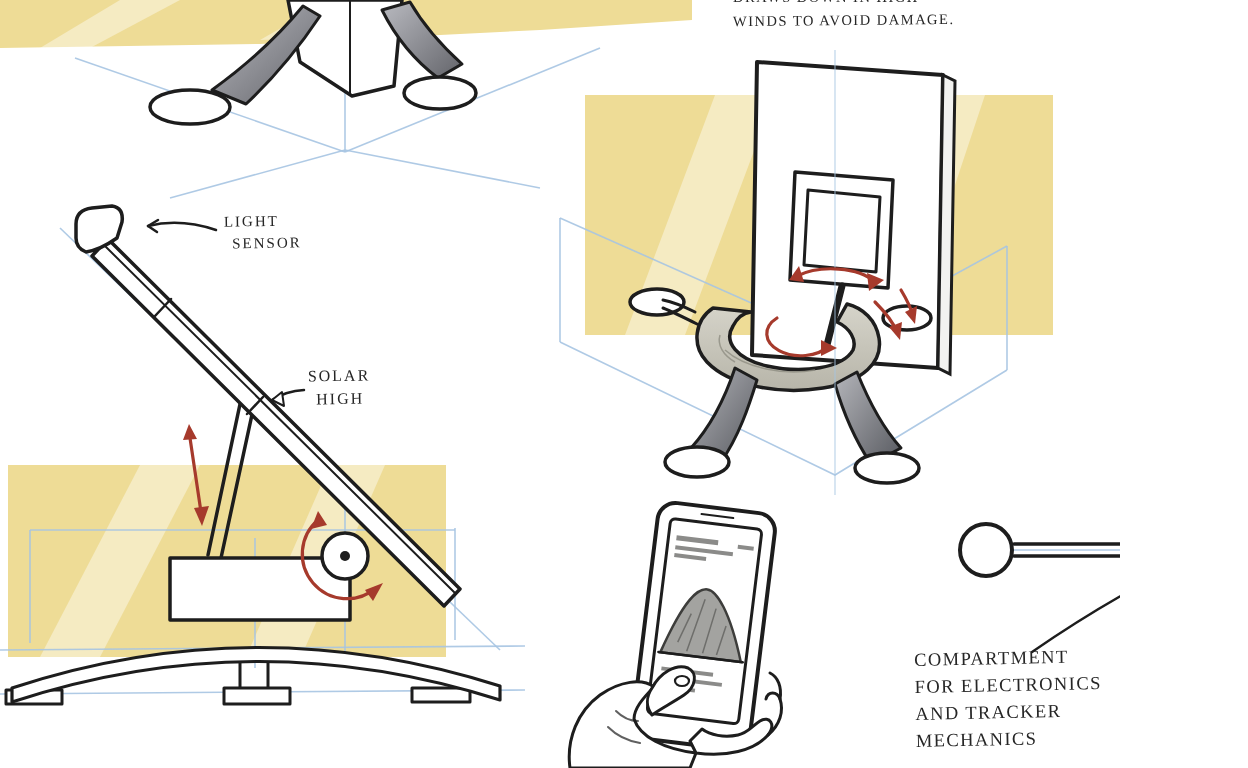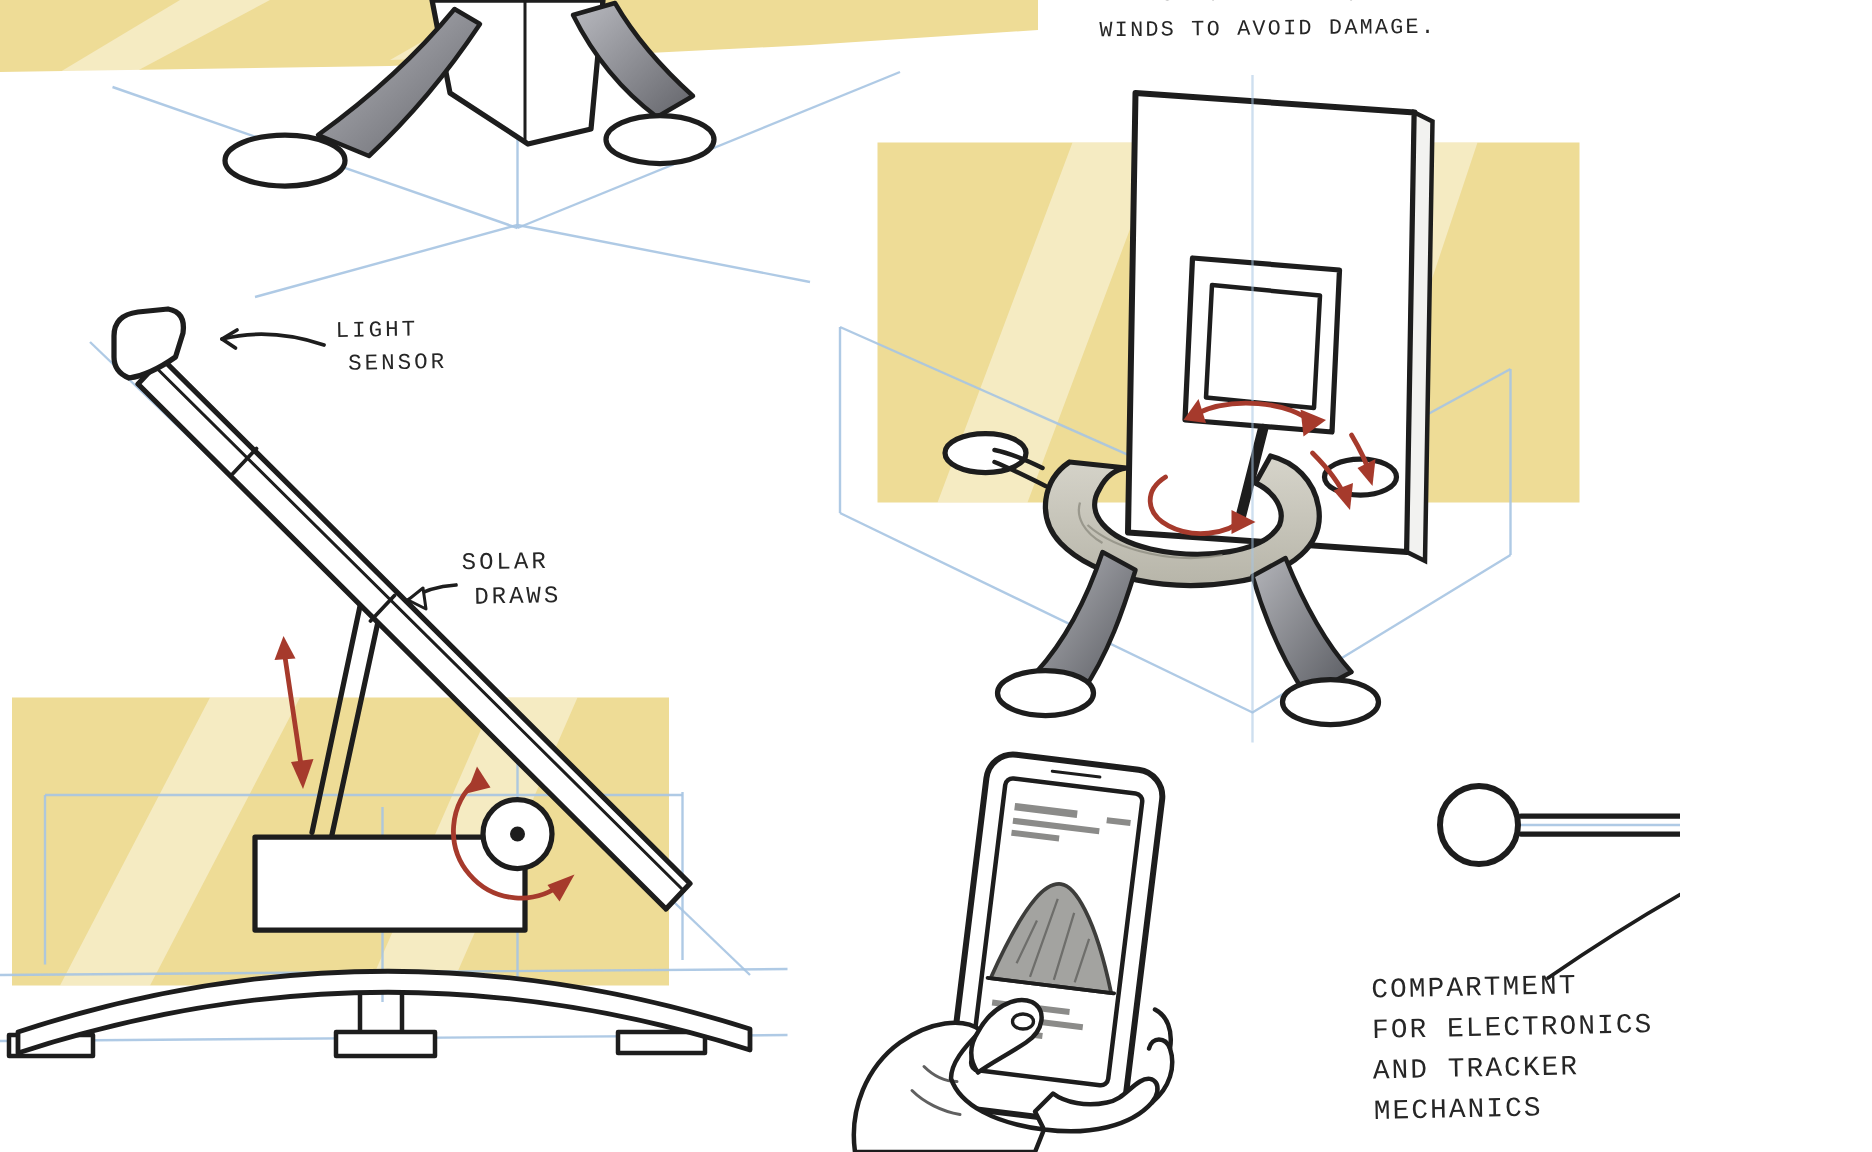--- a/index.html
+++ b/index.html
@@ -1,19 +1,19 @@
 <!DOCTYPE html>
 <html style="--paper: #ffffff; --ink: #1d1d1d; --pencil-blue: #a6c4e2; --marker-yellow: #eedc96; --accent-red: #a63a2c; --shade-gray: #9a9b9e; --mount-gray: #c8c6bc;"><head>
 <meta charset="utf-8">
 <title>Solar Tracker Concept Sketches</title>
 <style>
   *{margin:0;padding:0;box-sizing:border-box}
   html,body{width:1248px;height:768px;overflow:hidden;background:#fff}
   #canvas{position:relative;width:1120px;height:768px;background:var(--paper,#ffffff);
-          font-family:Liberation Mono, monospace;overflow:hidden}
+          font-family:Liberation Serif, serif;overflow:hidden}
   .sk{position:absolute;display:block}
   svg{display:block}
   .note{position:absolute;color:#262626;font-weight:400;white-space:nowrap}
   .note .ln{display:block}
   .clip{overflow:hidden}
   .ink{stroke:var(--ink,#1d1d1d);fill:none;stroke-linecap:round;stroke-linejoin:round}
   .ink-f{stroke:var(--ink,#1d1d1d);fill:#ffffff;stroke-linecap:round;stroke-linejoin:round}
   .blue{stroke:var(--pencil-blue,#a6c4e2);fill:none;stroke-width:1.6;opacity:.9}
   .red{stroke:var(--accent-red,#a63a2c);fill:none;stroke-width:3.2;stroke-linecap:round}
   .red-h{fill:var(--accent-red,#a63a2c);stroke:none}
@@ -263,21 +263,21 @@
     <span class="ln">WINDS TO AVOID DAMAGE.</span>
   </div>
 
   <div class="note" style="left:224px;top:210px;font-size:15px;letter-spacing:2px;line-height:22px;transform:rotate(-1deg)">
     <span class="ln">LIGHT</span>
     <span class="ln" style="margin-left:8px">SENSOR</span>
   </div>
 
   <div class="note" style="left:308px;top:364px;font-size:16px;letter-spacing:2px;line-height:23px;transform:rotate(-1deg)">
     <span class="ln">SOLAR</span>
-    <span class="ln" style="margin-left:8px">DRAWS</span>
+    <span class="ln" style="margin-left:8px">HIGH</span>
   </div>
 
   <div class="note" style="left:915px;top:645px;font-size:18.5px;letter-spacing:1.4px;line-height:27px;transform:rotate(-1.2deg)">
     <span class="ln">COMPARTMENT</span>
     <span class="ln">FOR ELECTRONICS</span>
     <span class="ln">AND TRACKER</span>
     <span class="ln">MECHANICS</span>
   </div>
 
 </div>

